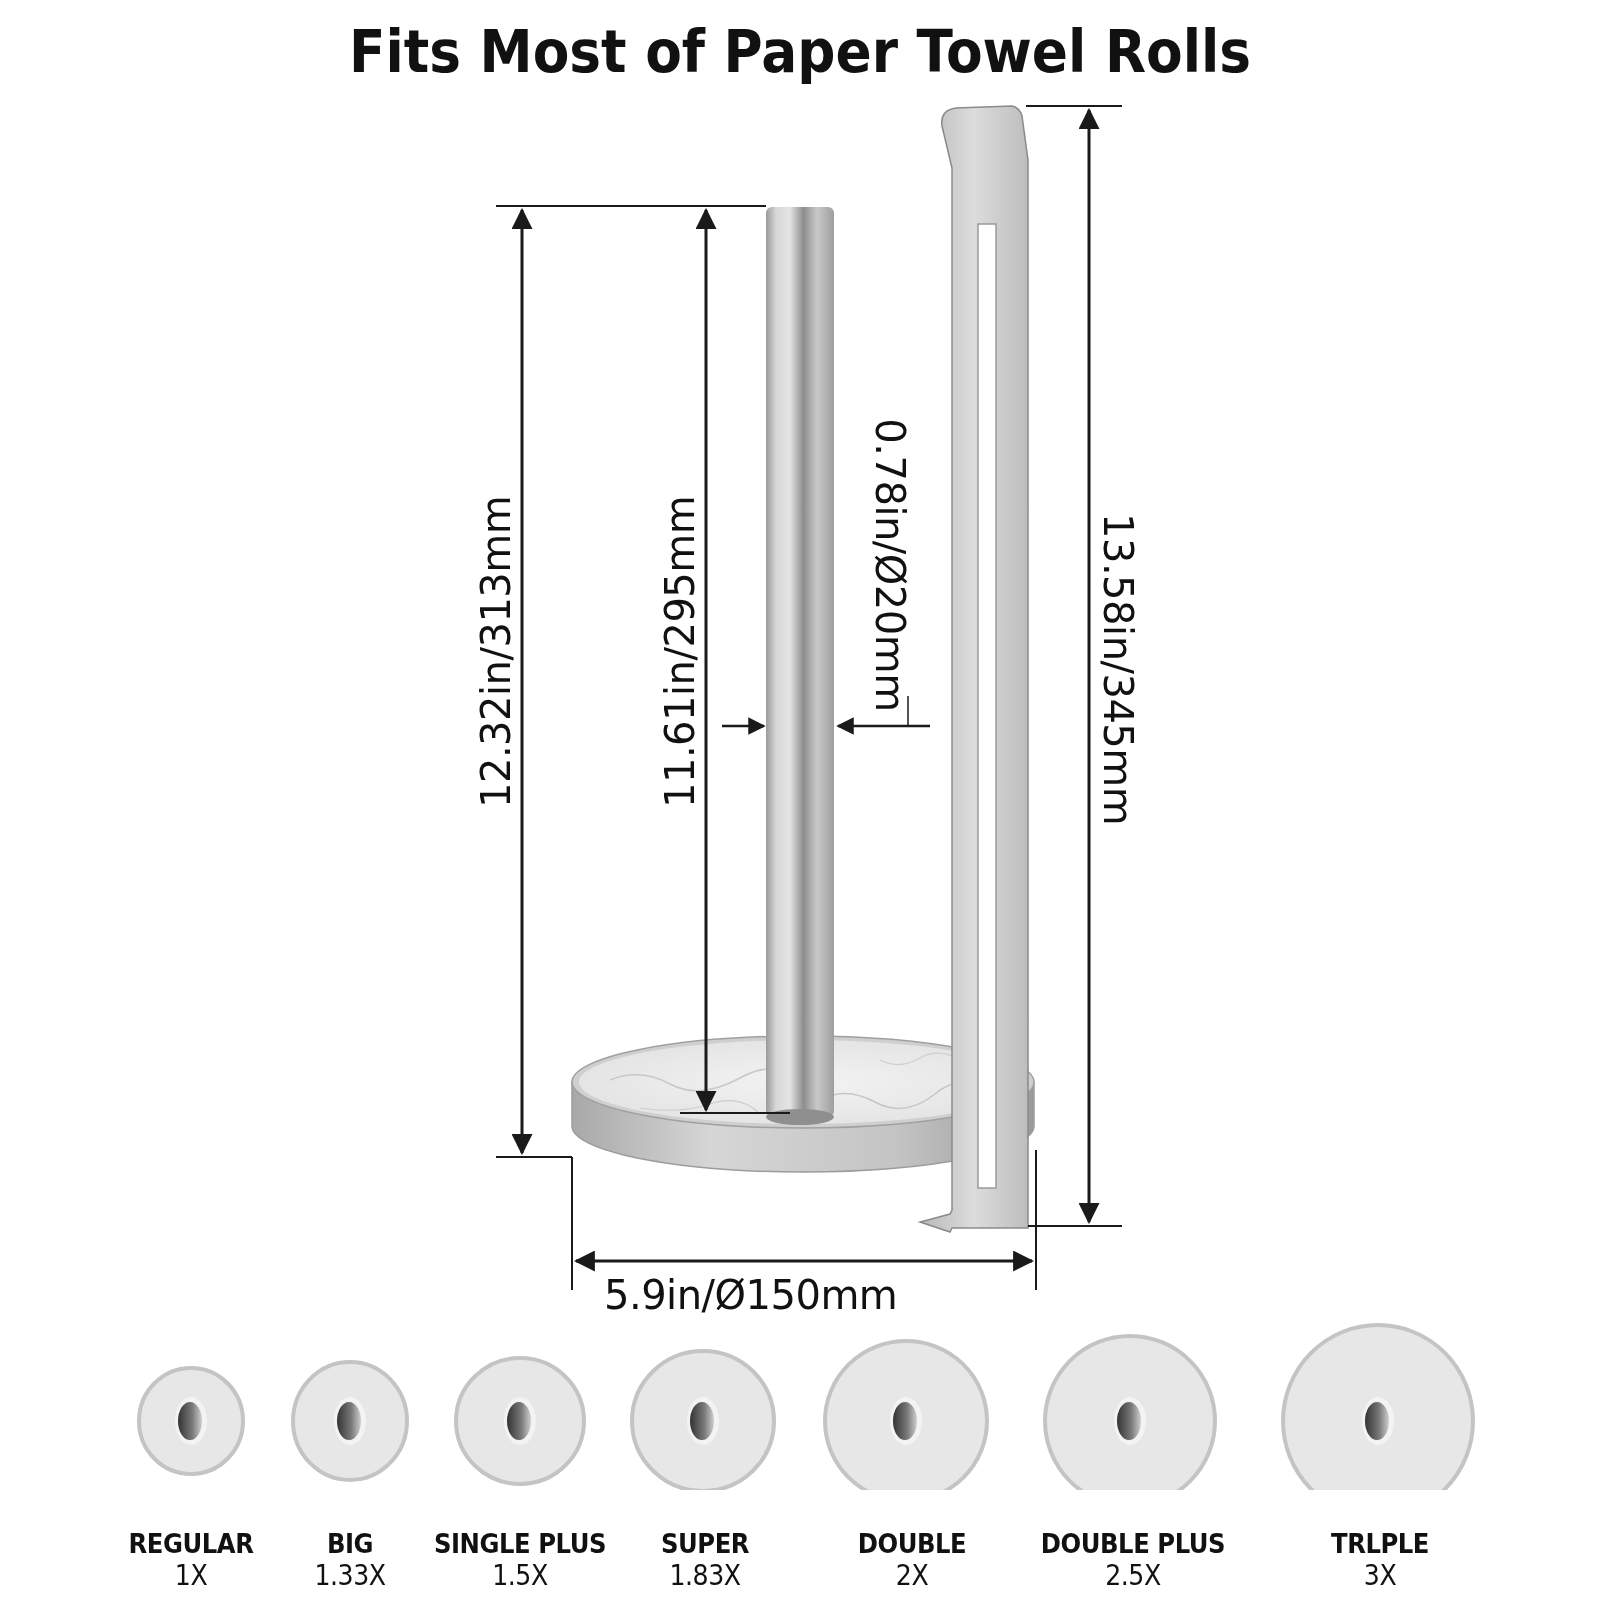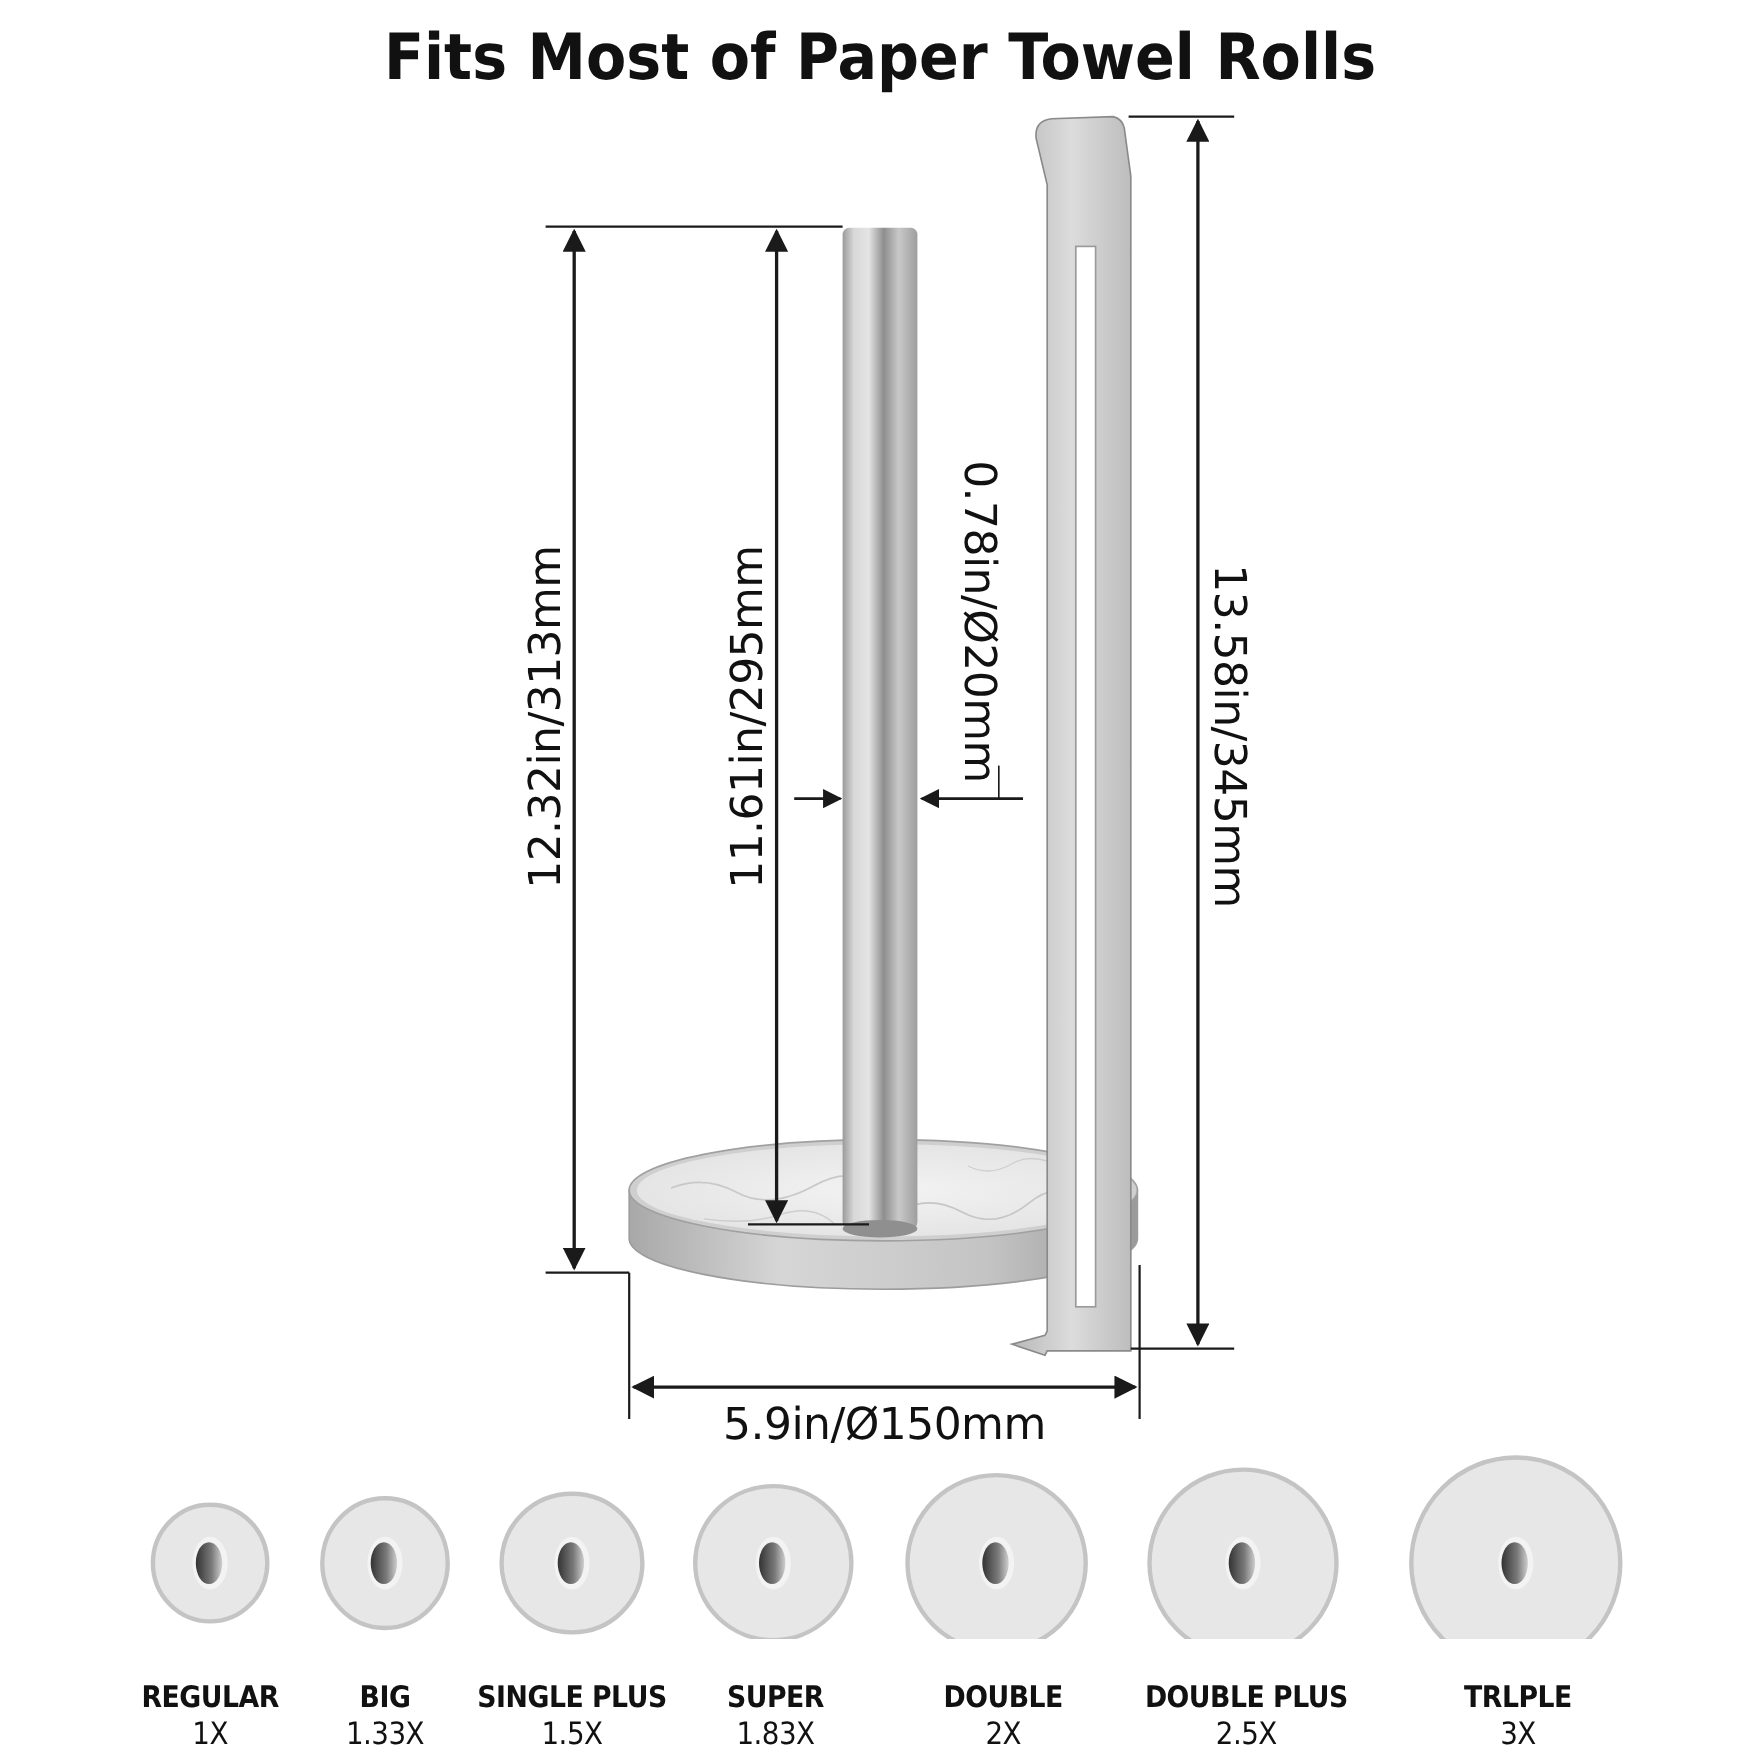--- a/index.html
+++ b/index.html
@@ -100,21 +100,21 @@
   <g stroke="#1a1a1a" fill="none">
     <line x1="1036" y1="1150" x2="1036" y2="1290" stroke-width="2"></line>
     <line x1="576" y1="1261" x2="1032" y2="1261" stroke-width="3" marker-start="url(#arrowEnd)" marker-end="url(#arrowEnd)"></line>
   </g>
 </svg>
 
 <div class="dim-label vert" style="left:346px; top:635px; width:300px; text-align:center; transform: rotate(-90deg);">12.32in/313mm</div>
 <div class="dim-label vert" style="left:530px; top:635px; width:300px; text-align:center; transform: rotate(-90deg);">11.61in/295mm</div>
 <div class="dim-label vert" style="left:740px; top:542px; width:300px; text-align:center; transform: rotate(90deg);">0.78in/Ø20mm</div>
 <div class="dim-label vert" style="left:968px; top:640px; width:300px; text-align:center; transform: rotate(90deg);">13.58in/345mm</div>
-<div class="dim-label" style="left:604px; top:1272px; width:400px; text-align:center;">5.9in/Ø150mm</div>
+<div class="dim-label" style="left:604px; top:1272px; width:400px; text-align:left;">5.9in/Ø150mm</div>
 
 <svg style="position:absolute; left:0; top:1290px;" width="1600" height="200" viewBox="0 0 1600 200">
   <defs>
     <linearGradient id="holeGrad" x1="0" x2="1" y1="0" y2="0">
       <stop offset="0" stop-color="#333"></stop>
       <stop offset="0.6" stop-color="#7a7a7a"></stop>
       <stop offset="1" stop-color="#cfcfcf"></stop>
     </linearGradient>
   </defs>
   <g>

